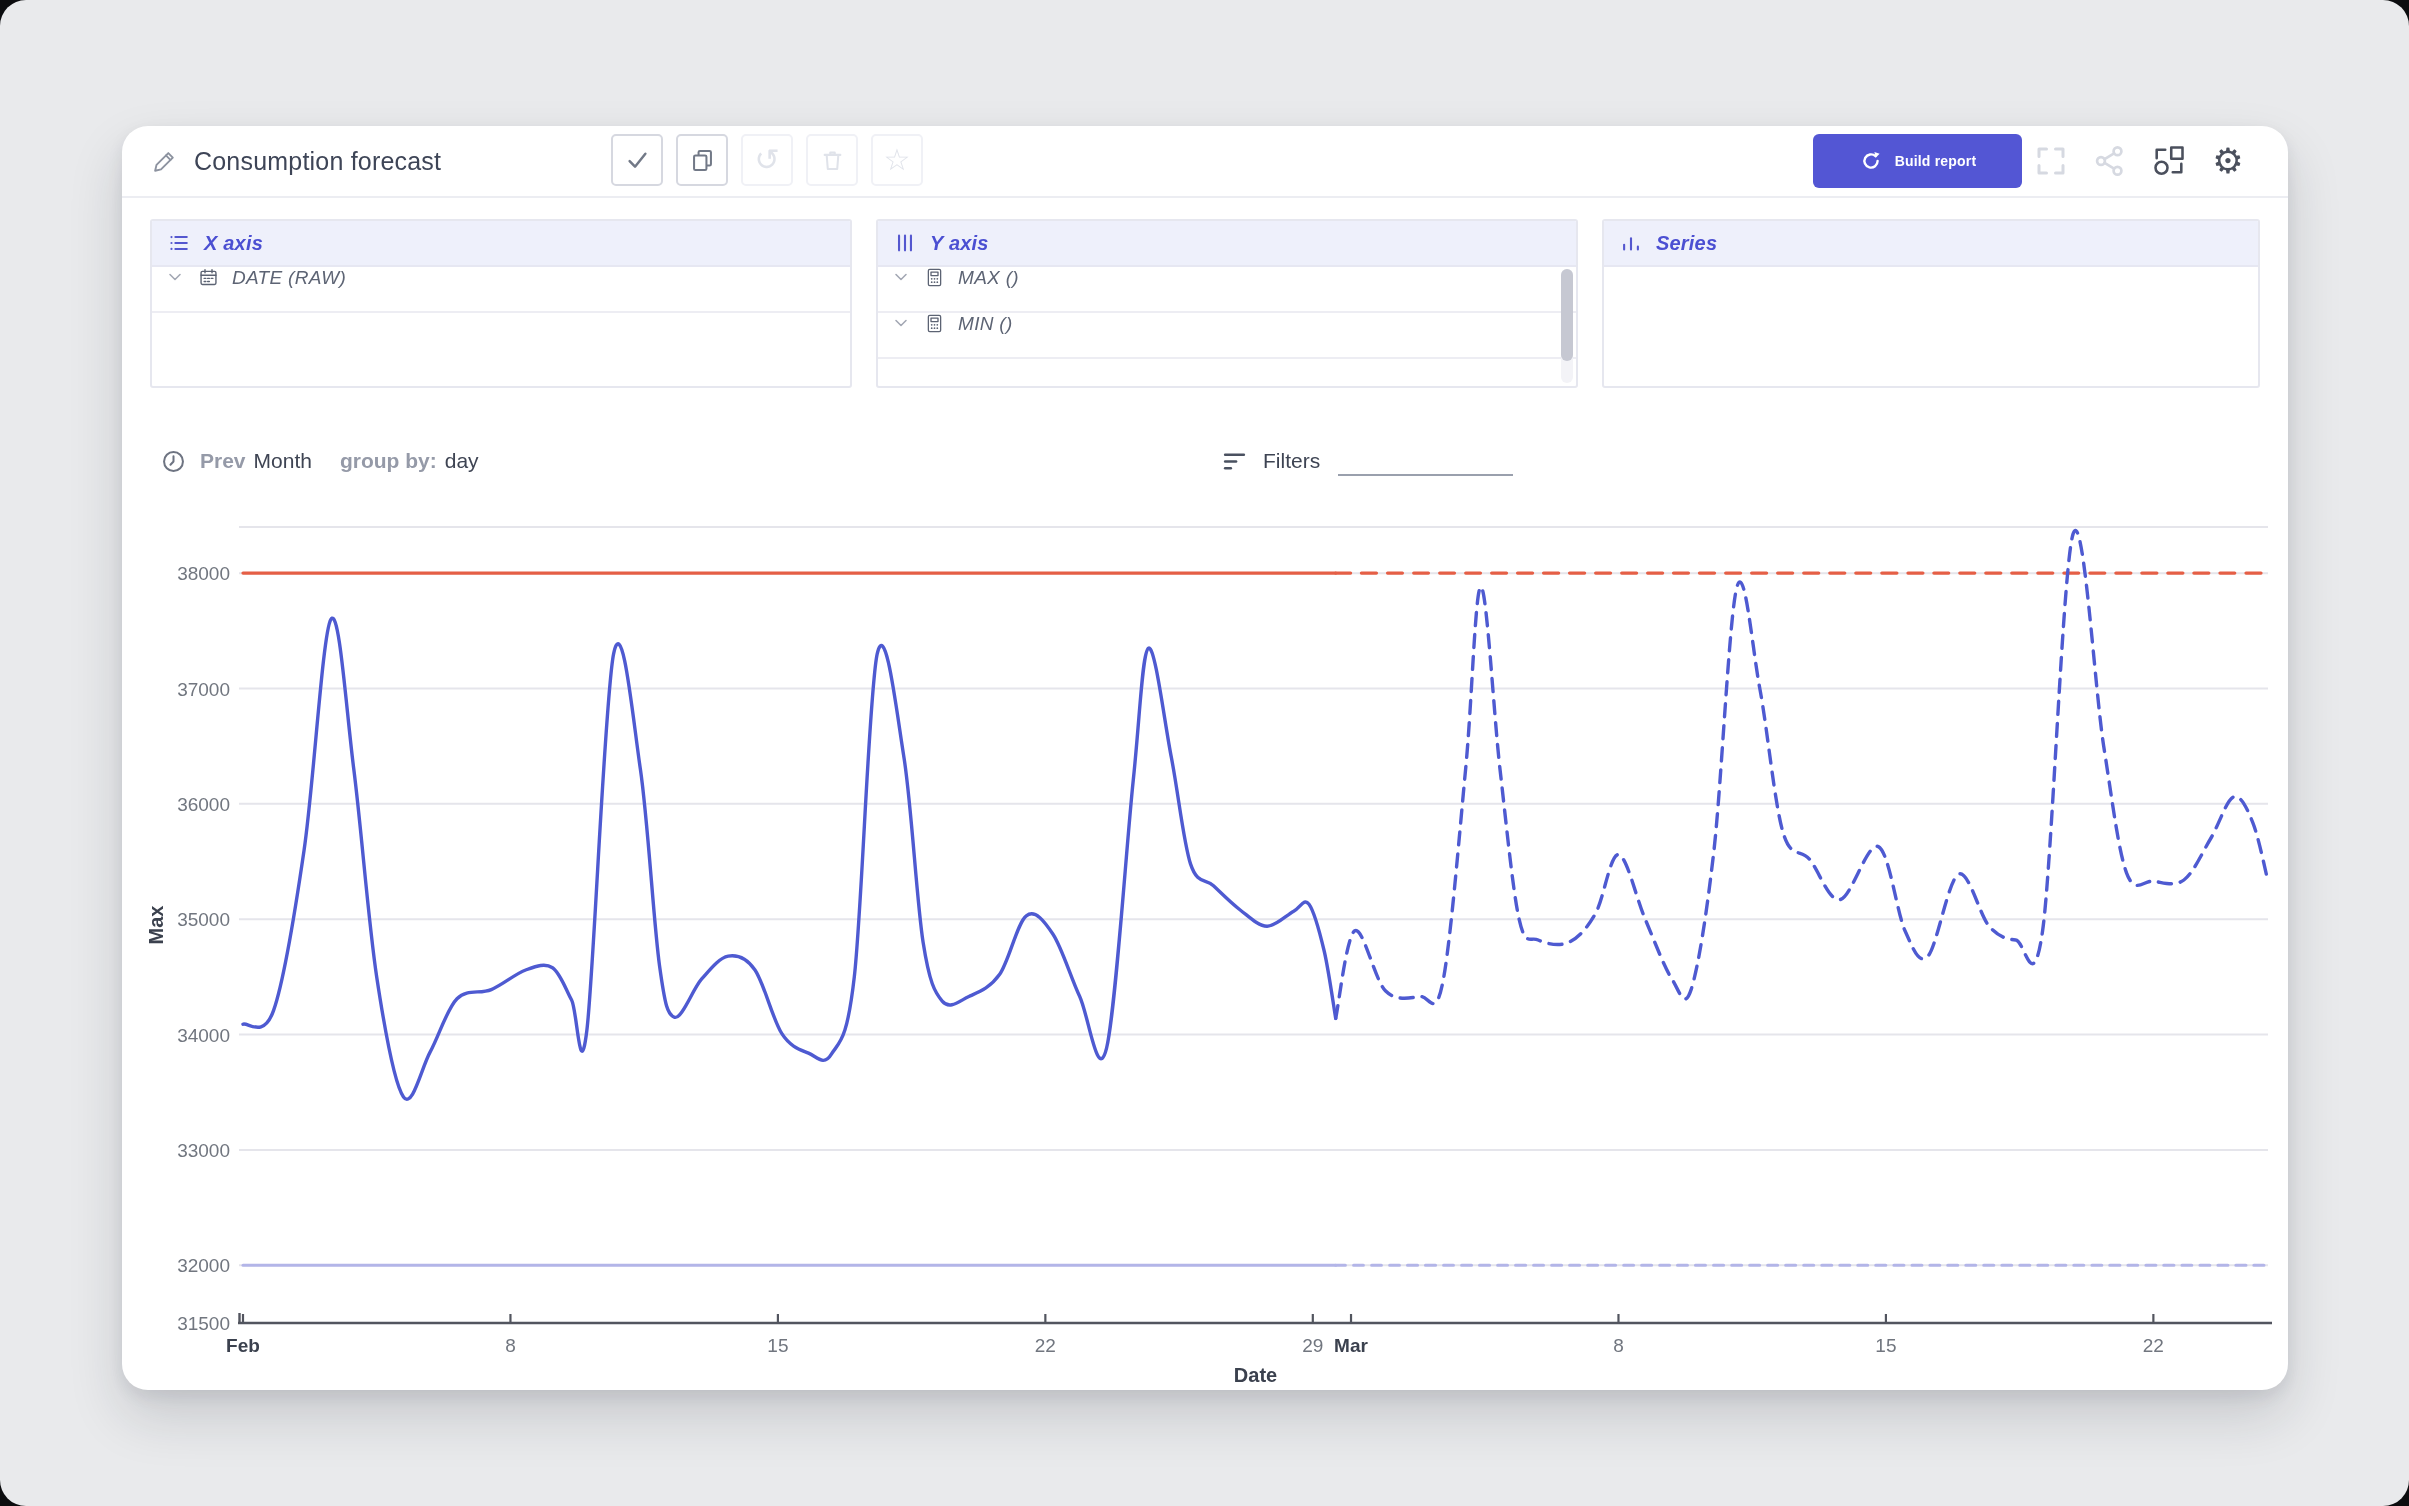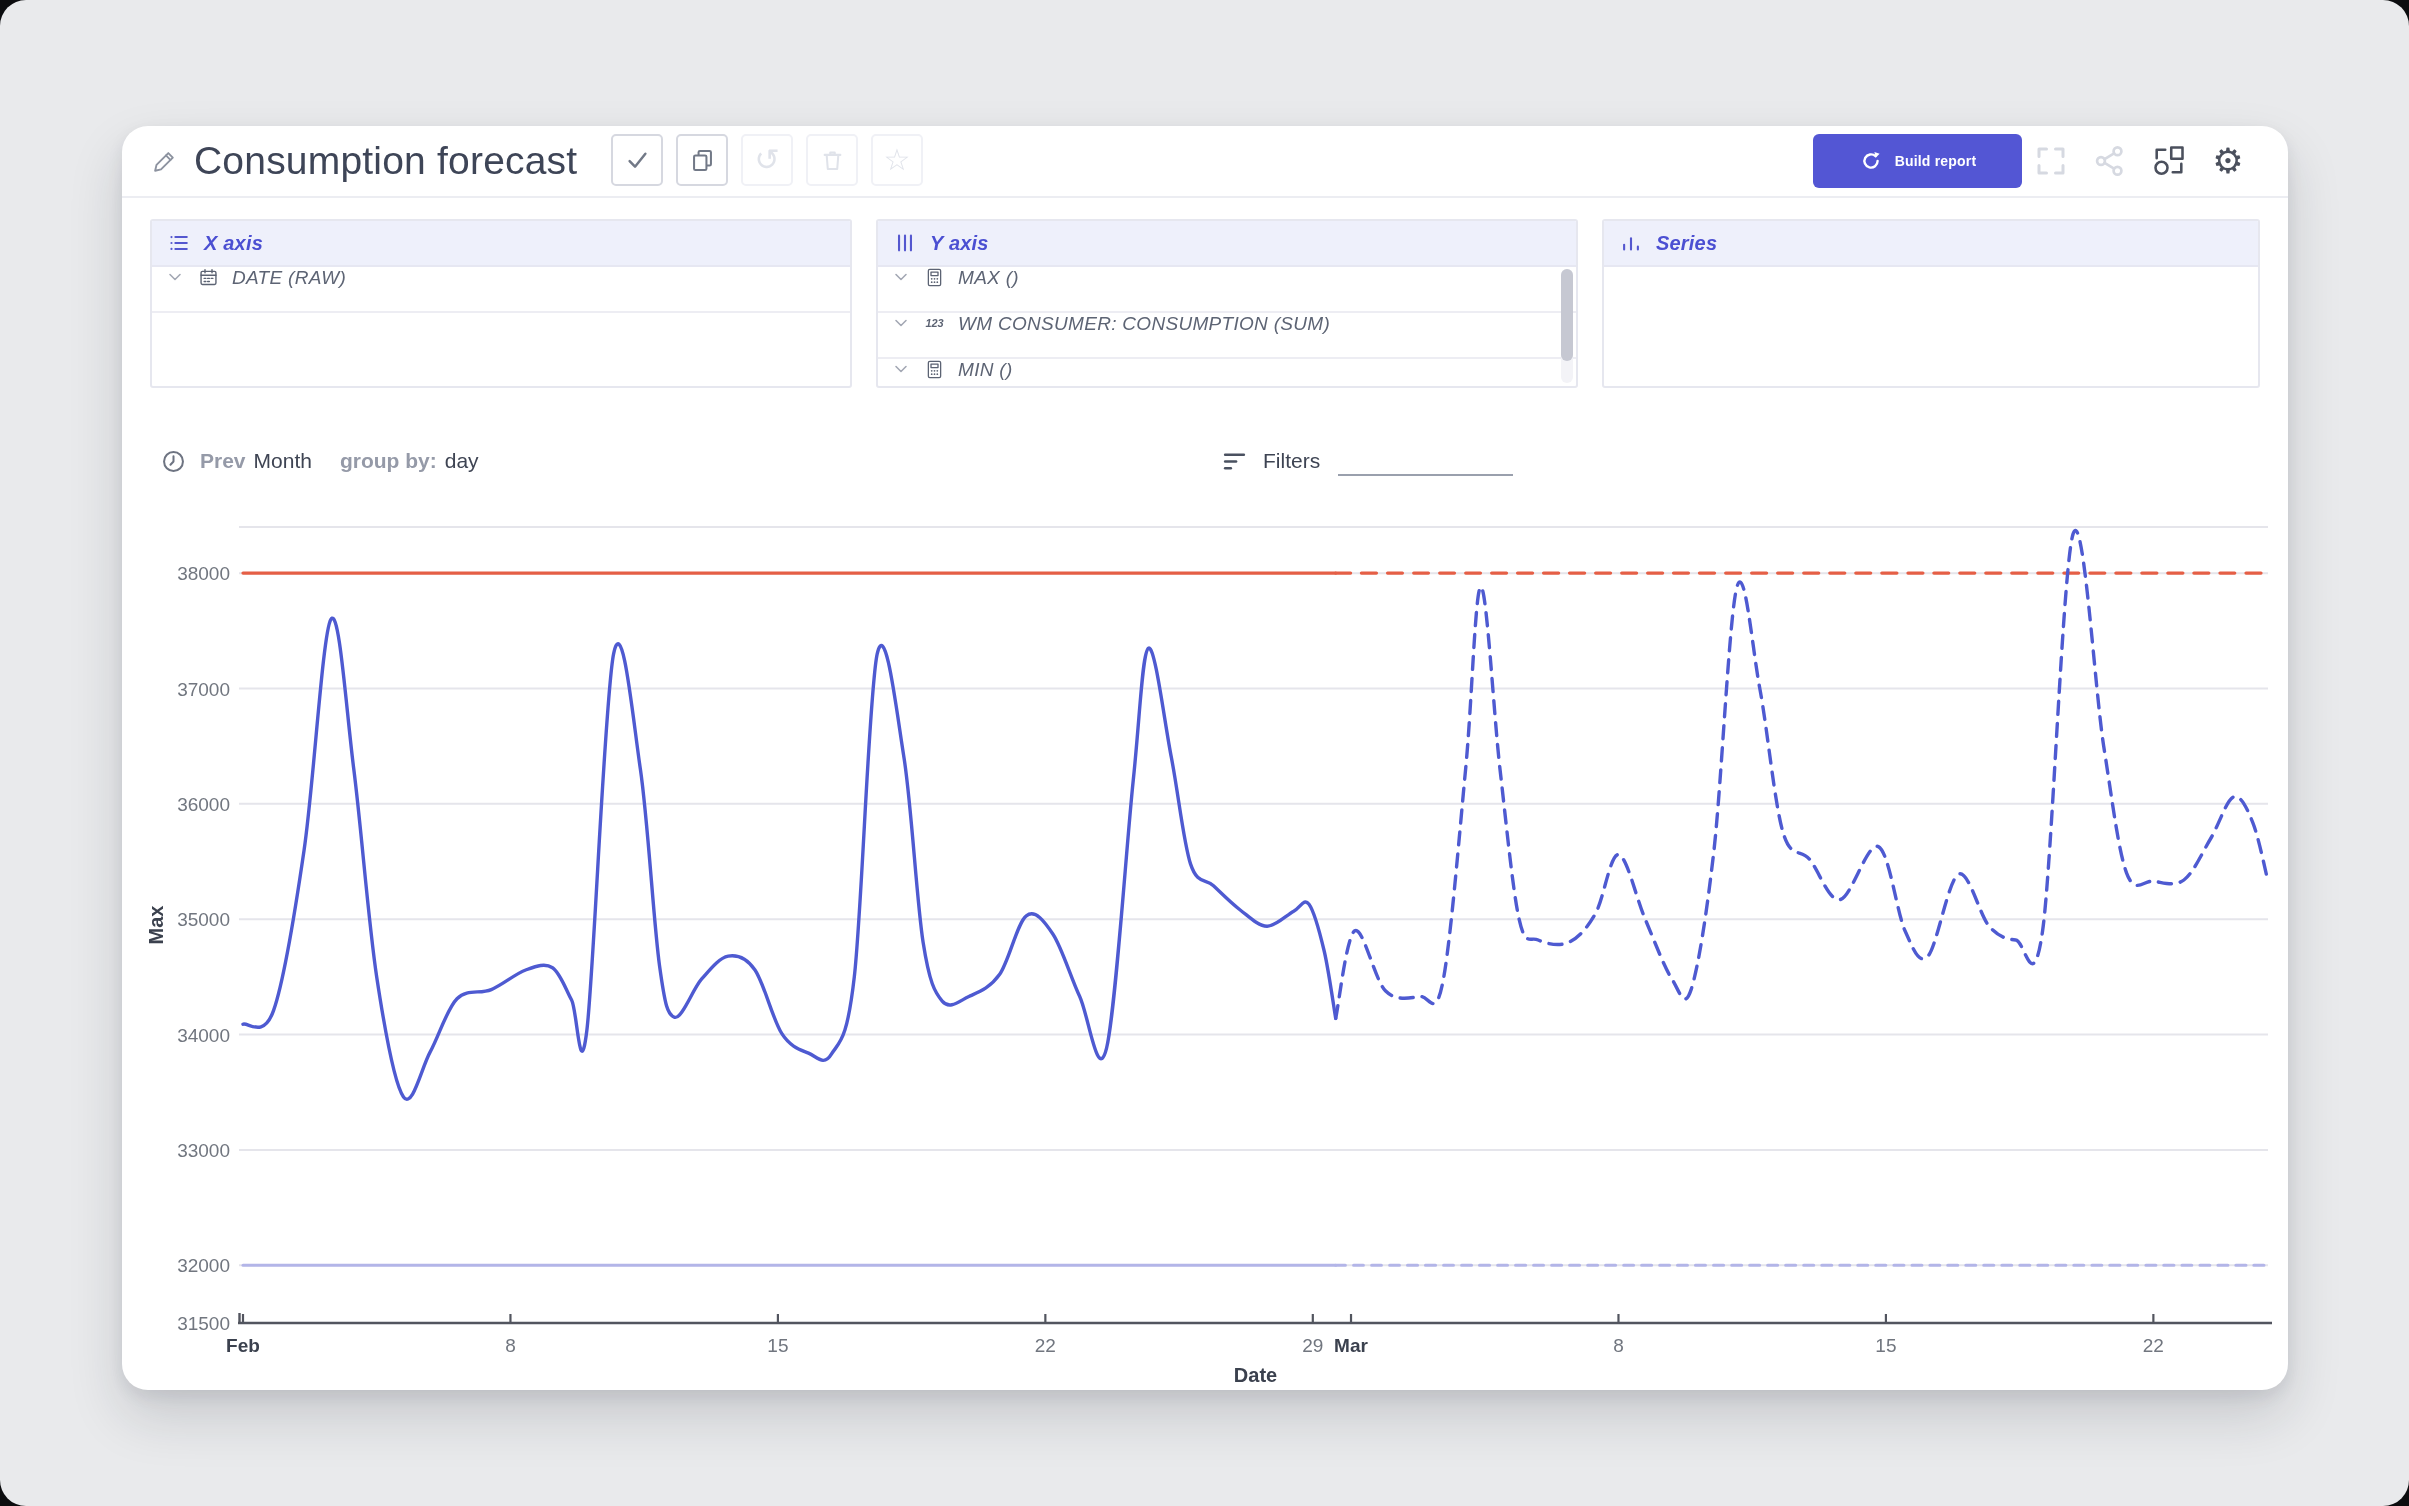--- a/index.html
+++ b/index.html
@@ -6,21 +6,21 @@
   body{background:#0c0d0f;}
   .frame{position:absolute;inset:0;background:#e9eaec;border-radius:26px;overflow:hidden;
          font-family:"Liberation Sans","DejaVu Sans",sans-serif;}
   .card{position:absolute;left:122px;top:126px;width:2166px;height:1264px;background:#ffffff;
         border-radius:26px;box-shadow:0 26px 54px rgba(25,28,45,.16),0 6px 16px rgba(25,28,45,.08);}
   
   .toolbar{position:absolute;left:0;top:0;width:100%;height:70px;}
   .toolbar-divider{position:absolute;left:0;top:70px;width:100%;height:2px;background:#ecedf2;}
   .pencil{position:absolute;left:30px;top:22px;width:27px;height:27px;color:#8d93a0;}
   .title{position:absolute;left:72px;top:0;height:70px;display:flex;align-items:center;margin:0;
-         font-size:39px;font-weight:400;color:#3e4557;letter-spacing:.2px;}
+         font-size:25px;font-weight:400;color:#3e4557;letter-spacing:.2px;}
   .actions{position:absolute;left:489px;top:8px;display:flex;gap:13px;}
   .abtn{width:52px;height:52px;border-radius:5px;border:2px solid #d6d8e0;background:#fff;
         display:flex;align-items:center;justify-content:center;color:#727987;padding:0;}
   .abtn.disabled{border-color:#f0f1f6;color:#e0e3ea;}
   .uni{font-size:30px;line-height:1;font-family:"DejaVu Sans",sans-serif;}
   .build-btn{position:absolute;left:1691px;top:8px;width:209px;height:54px;border:none;border-radius:6px;
         background:#5356d4;color:#fff;display:flex;align-items:center;justify-content:center;gap:12px;
         font-size:14px;font-weight:600;font-family:inherit;letter-spacing:.2px;}
   .bicon{width:24px;height:24px;display:flex;}
   .right-icons{position:absolute;left:1911px;top:17px;display:flex;gap:23px;align-items:center;}
@@ -199,33 +199,20 @@
                 <rect x="8" y="5.8" width="8" height="4"></rect>
                 <circle cx="8.8" cy="13.5" r="1" fill="currentColor" stroke="none"></circle>
                 <circle cx="12" cy="13.5" r="1" fill="currentColor" stroke="none"></circle>
                 <circle cx="15.2" cy="13.5" r="1" fill="currentColor" stroke="none"></circle>
                 <circle cx="8.8" cy="17.3" r="1" fill="currentColor" stroke="none"></circle>
                 <circle cx="12" cy="17.3" r="1" fill="currentColor" stroke="none"></circle>
                 <circle cx="15.2" cy="17.3" r="1" fill="currentColor" stroke="none"></circle>
               </svg>
             </span>
             <span class="flabel">MAX ()</span>
-          </div>
-          <div class="prow">
-            <span class="chev">
-              <svg viewBox="0 0 24 24" width="100%" height="100%" fill="none" stroke="currentColor" stroke-width="1.9" stroke-linecap="round" stroke-linejoin="round">
-                <polyline points="6,9 12,15 18,9"></polyline>
-              </svg>
-            </span>
-            <span class="ficon">
-              <svg viewBox="0 0 24 24" width="100%" height="100%">
-                <text x="12" y="16.5" text-anchor="middle" font-size="12.5" font-weight="700" fill="currentColor" font-family="Liberation Sans, DejaVu Sans, sans-serif">123</text>
-              </svg>
-            </span>
-            <span class="flabel">WM CONSUMER: CONSUMPTION (SUM)</span>
           </div>
           <div class="prow">
             <span class="chev">
               <svg viewBox="0 0 24 24" width="100%" height="100%" fill="none" stroke="currentColor" stroke-width="1.9" stroke-linecap="round" stroke-linejoin="round">
                 <polyline points="6,9 12,15 18,9"></polyline>
               </svg>
             </span>
             <span class="ficon">
               <svg viewBox="0 0 24 24" width="100%" height="100%" fill="none" stroke="currentColor" stroke-width="1.5" stroke-linecap="round" stroke-linejoin="round">
                 <rect x="5" y="2.8" width="14" height="18.4" rx="1.6"></rect>

